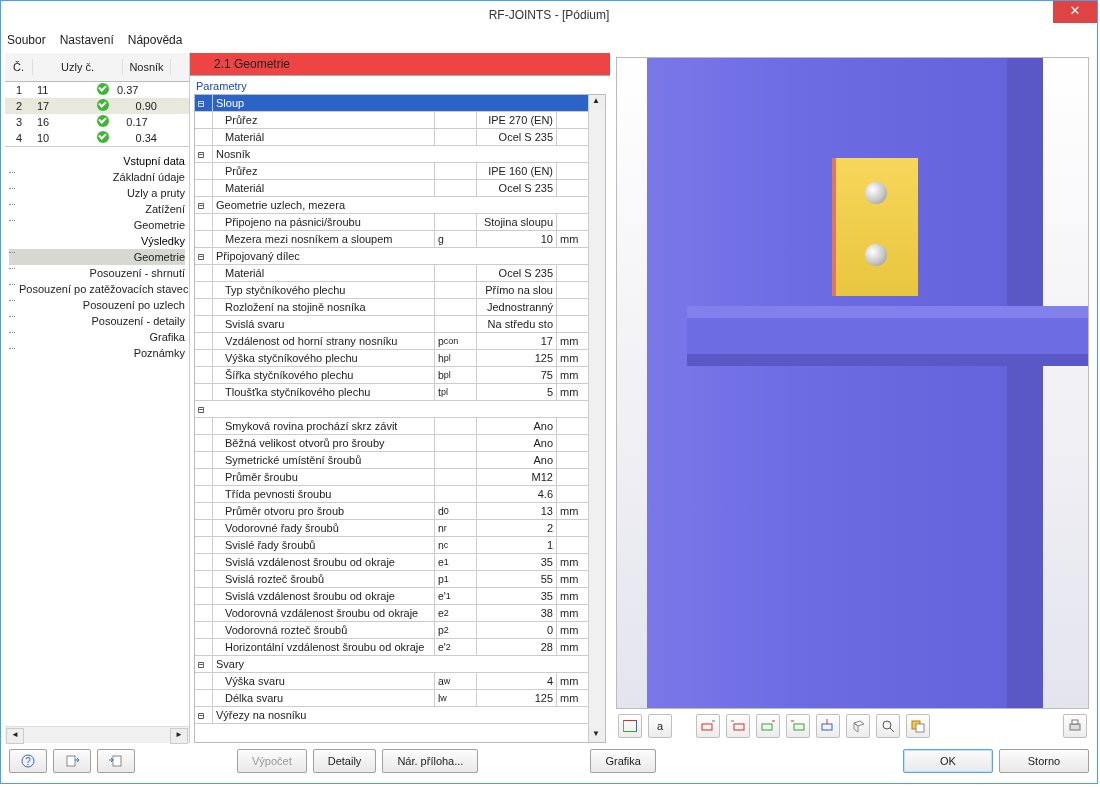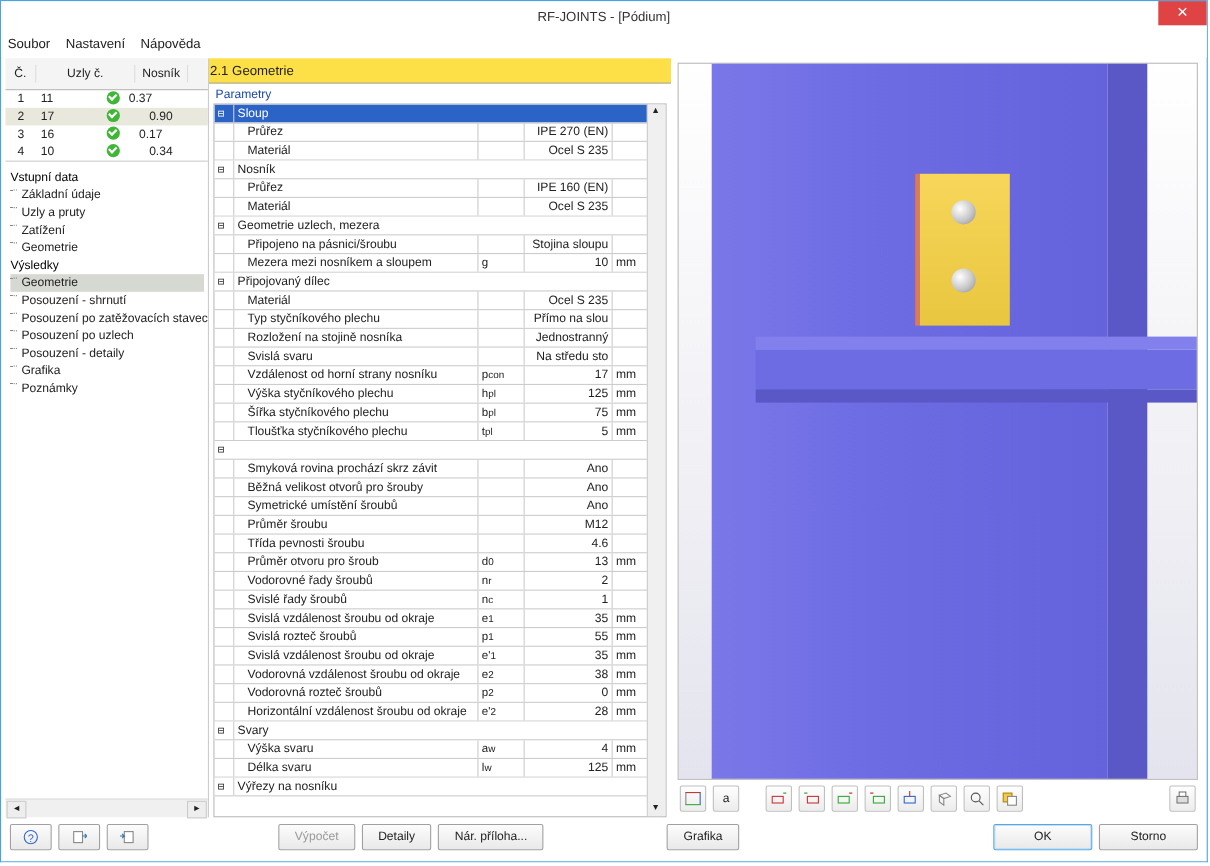--- a/index.html
+++ b/index.html
@@ -15,28 +15,28 @@
   .mid  { flex:0 0 420px; display:flex; flex-direction:column; }
   .right { flex:1; display:flex; flex-direction:column; padding:4px 4px 4px 6px; }
   .grid { border-bottom:1px solid #ccc; }
   .grid-head { display:grid; grid-template-columns:28px 90px 48px; height:28px; align-items:center; border-bottom:1px solid #bbb; background:#f4f4f4; font-size:11px; text-align:center; }
   .grid-head div { border-right:1px solid #ddd; padding:2px 4px; text-align:center; }
   .grid-row { display:grid; grid-template-columns:28px 60px 20px 48px; height:16px; align-items:center; font-size:11px; }
   .grid-row.sel { background:#e8e8dd; }
   .grid-row div { padding:0 4px; }
   .okicon { width:12px; height:12px; border-radius:50%; background:#3fb636; position:relative; display:inline-block; }
   .okicon::after { content:""; position:absolute; left:2px; top:2px; width:5px; height:3px; border-left:2px solid #fff; border-bottom:2px solid #fff; transform:rotate(-45deg); }
-  .tree { flex:1; padding:6px 4px; overflow:auto; font-size:11px; line-height:16px; }
+  .tree { flex:1; padding:6px 4px; overflow:auto; font-size:11px; line-height:16px;text-align:right; }
   .tree .hdr { color:#000; }
   .tree .itm { padding-left:10px; color:#222; position:relative; white-space:nowrap; }
   .tree .itm::before { content:""; position:absolute; left:0; top:3px; width:6px; height:1px; border-top:1px dotted #888; }
   .tree .itm.sel { background:#d6d8d2; }
   .scrollbar { height:16px; background:#f0f0f0; border-top:1px solid #ddd; position:relative; }
   .scrollbar .a { position:absolute; width:16px; height:14px; top:1px; background:#eee; border:1px solid #ccc; font-size:8px; line-height:12px; text-align:center; }
-  .section-title { background:#fde047; padding:4px 1px; font-size:12px; border-bottom:1px solid #aaa; }
+  .section-title { background:#ef4444; padding:4px 24px; font-size:12px; border-bottom:1px solid #aaa; }
   .param-label { color:#1a4aa8; padding:4px 6px 2px; font-size:11px; }
   .param-table { flex:1; overflow:auto; border:1px solid #bbb; margin:0 4px; font-size:11px; position:relative; }
   .param-table .row { display:grid; grid-template-columns:18px 222px 42px 80px 30px; border-bottom:1px solid #ccc; min-height:16px; align-items:center; }
   .param-table .row > div { padding:0 3px; border-right:1px solid #ccc; height:100%; display:flex; align-items:center; }
   .param-table .row > div:last-child { border-right:none; }
   .param-table .row.group { grid-template-columns:18px 374px; background:#fff; }
   .param-table .row.group.sel { background:#2b63c7; color:#fff; }
   .param-table .row.group .exp { font-family:monospace; font-size:10px; }
   .param-table .row .val { justify-content:flex-end; }
   .param-table .row .sym { font-size:10.5px; }
@@ -50,21 +50,21 @@
   .beam::before { content:""; position:absolute; left:0; top:-12px; width:420px; height:12px; background:#8280ec; }
   .beam::after  { content:""; position:absolute; left:0; bottom:-12px; width:420px; height:12px; background:#5a58c7; }
   .plate { position:absolute; left:215px; top:100px; width:82px; height:138px; background:linear-gradient(#f7d65a,#e8c63f); border-left:4px solid #e07850; }
   .bolt  { position:absolute; width:22px; height:22px; border-radius:50%; background:radial-gradient(circle at 35% 35%, #fff, #c7c7c7 55%, #8a8a8a); }
   .toolbar { height:26px; display:flex; align-items:center; gap:6px; padding:4px 2px 0; }
   .tbtn { width:22px; height:22px; border:1px solid #bfbfbf; background:linear-gradient(#fefefe,#ececec); border-radius:2px; display:flex; align-items:center; justify-content:center; font-size:11px; }
   .tbtn .ln { width:12px; height:10px; border:1px solid; position:relative; }
   .footer { position:absolute; left:4px; right:4px; bottom:4px; height:28px; display:flex; align-items:center; gap:6px; }
   .btn { height:22px; border:1px solid #a0a0a0; border-radius:2px; background:linear-gradient(#fcfcfc,#e9e9e9); padding:0 14px; font-size:11px; display:flex; align-items:center; }
   .btn.small { padding:0 6px; width:24px; justify-content:center; }
-  .btn.disabled { color:#999;margin-left:16px; }
+  .btn.disabled { color:#999; }
   .btn.default{ border:1px solid #5aa4e0; box-shadow:0 0 0 1px #bfe0fb inset; }
   .spacer { flex:1; }
   .mini-icon { width:14px; height:14px; }
   .body-inner { position:absolute; top:0; left:0; right:0; bottom:36px; }
 </style>
 </head>
 <body>
 
 <div class="window">
   <div class="titlebar">

